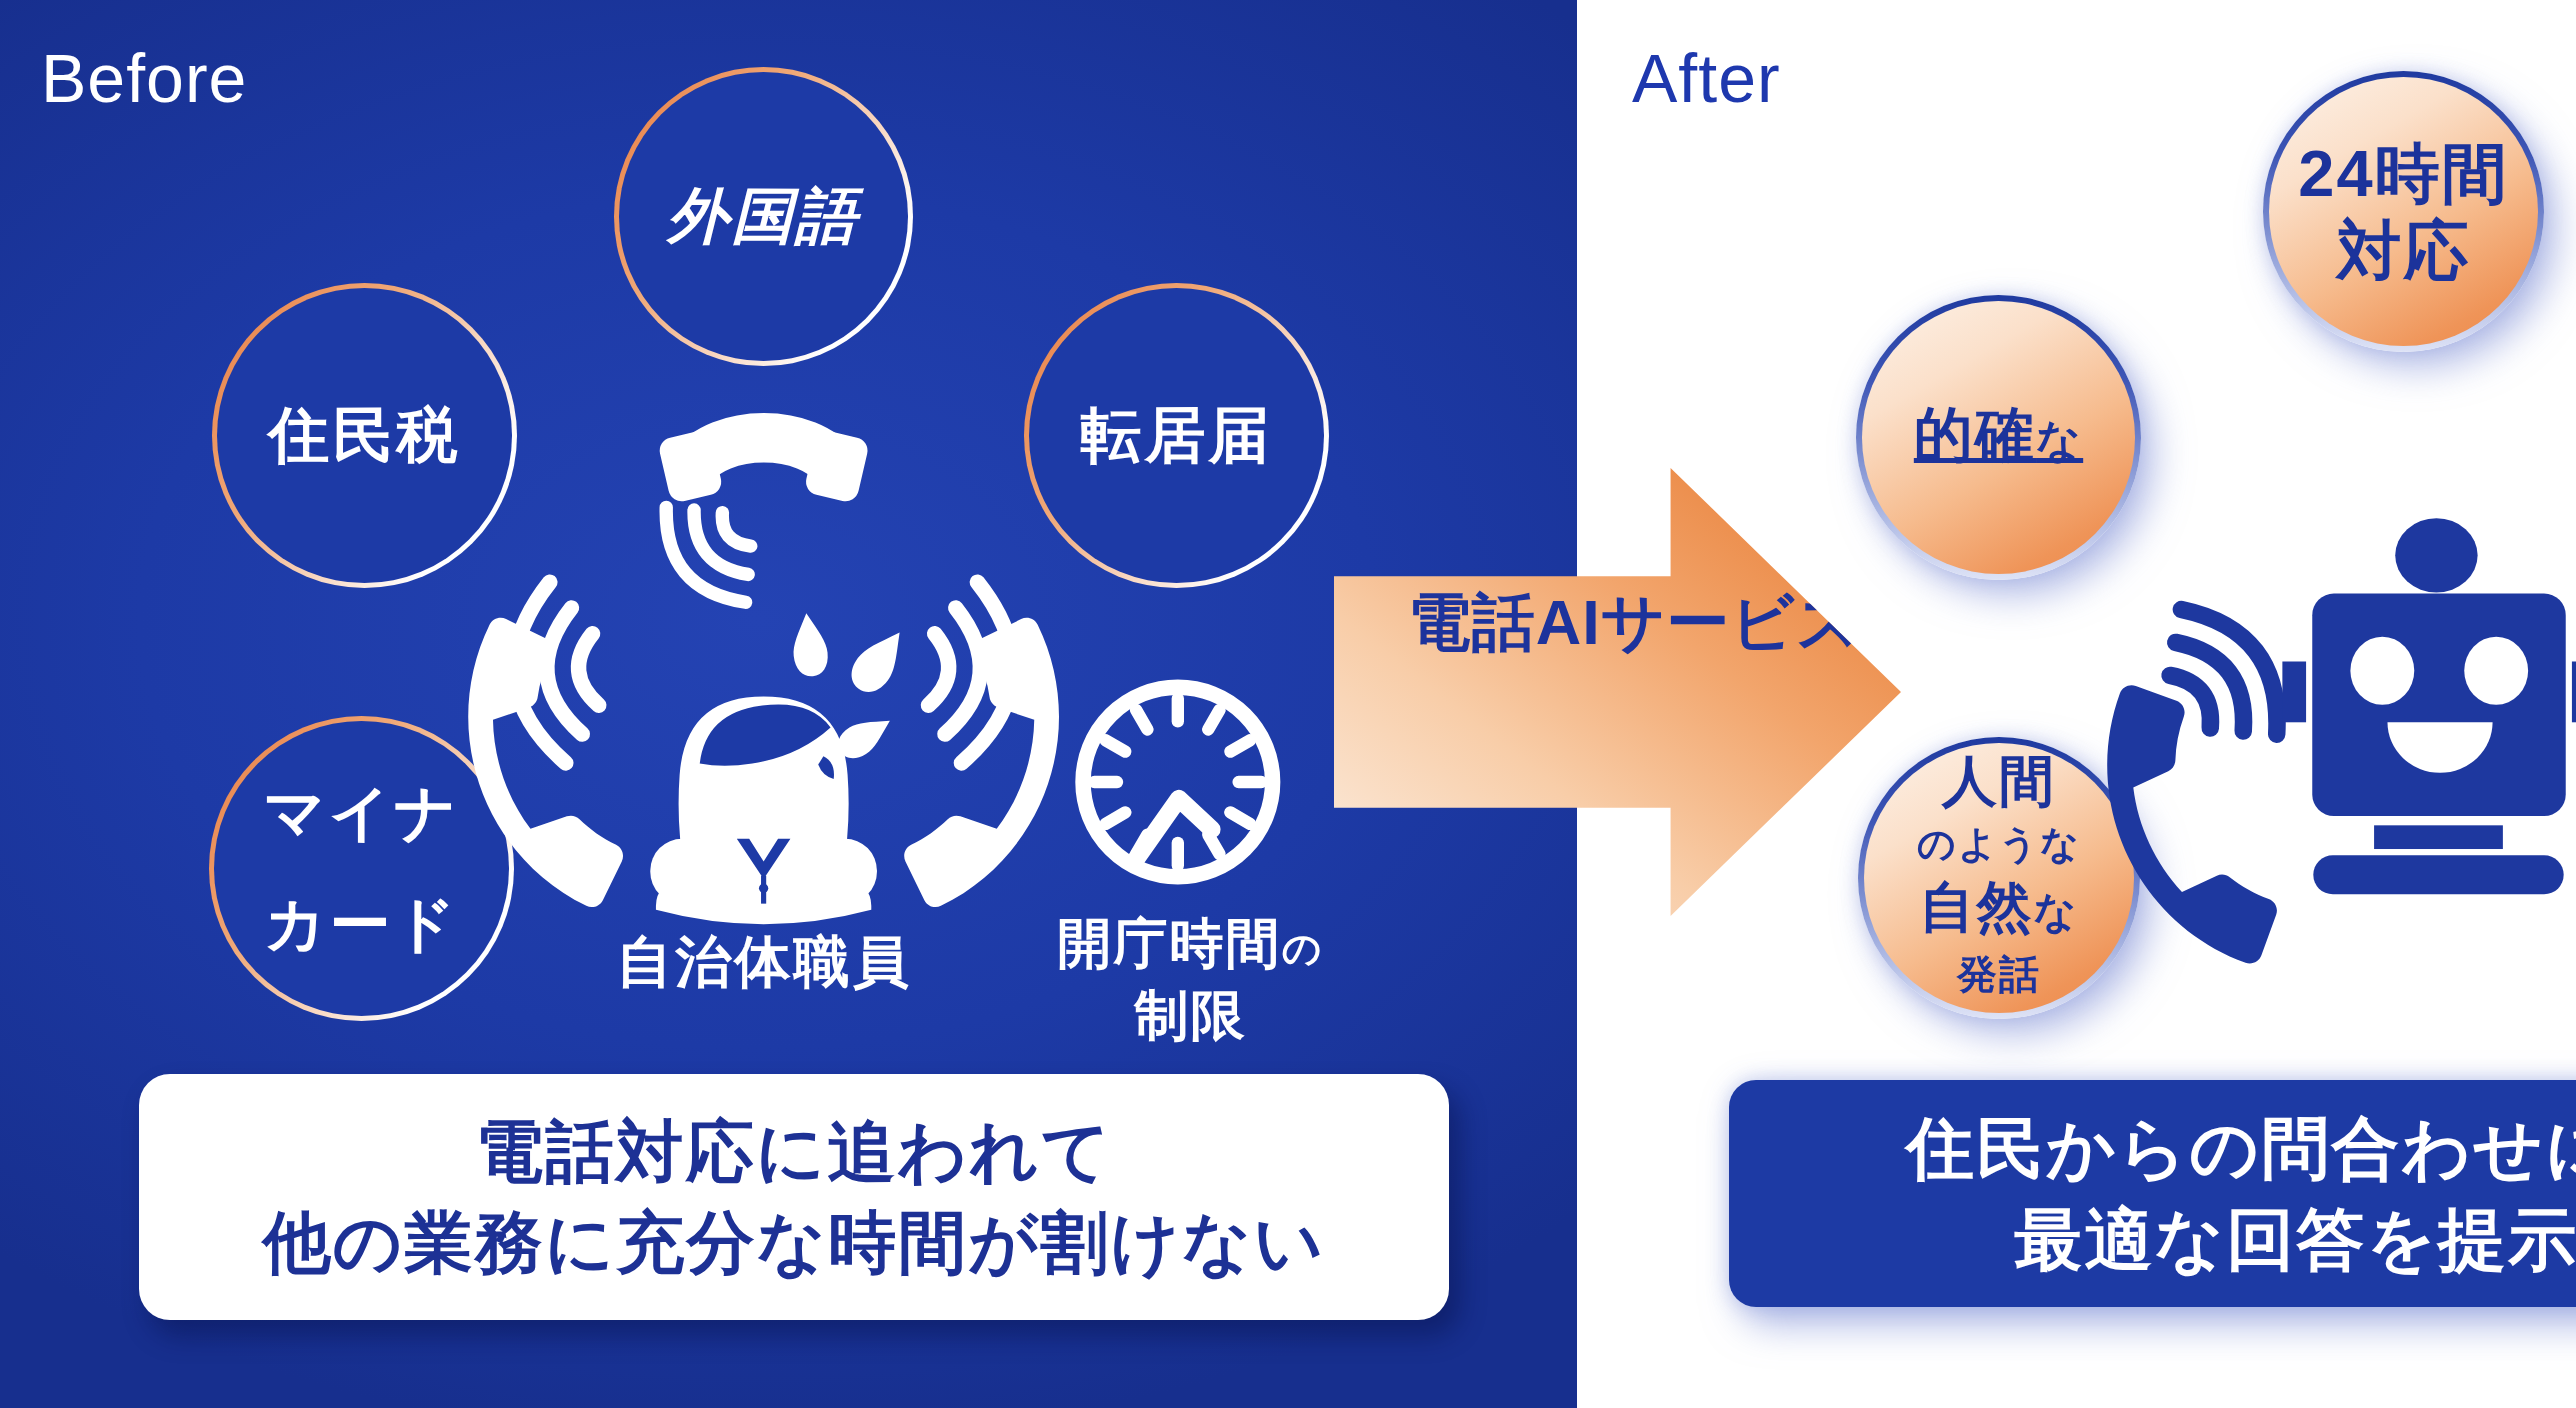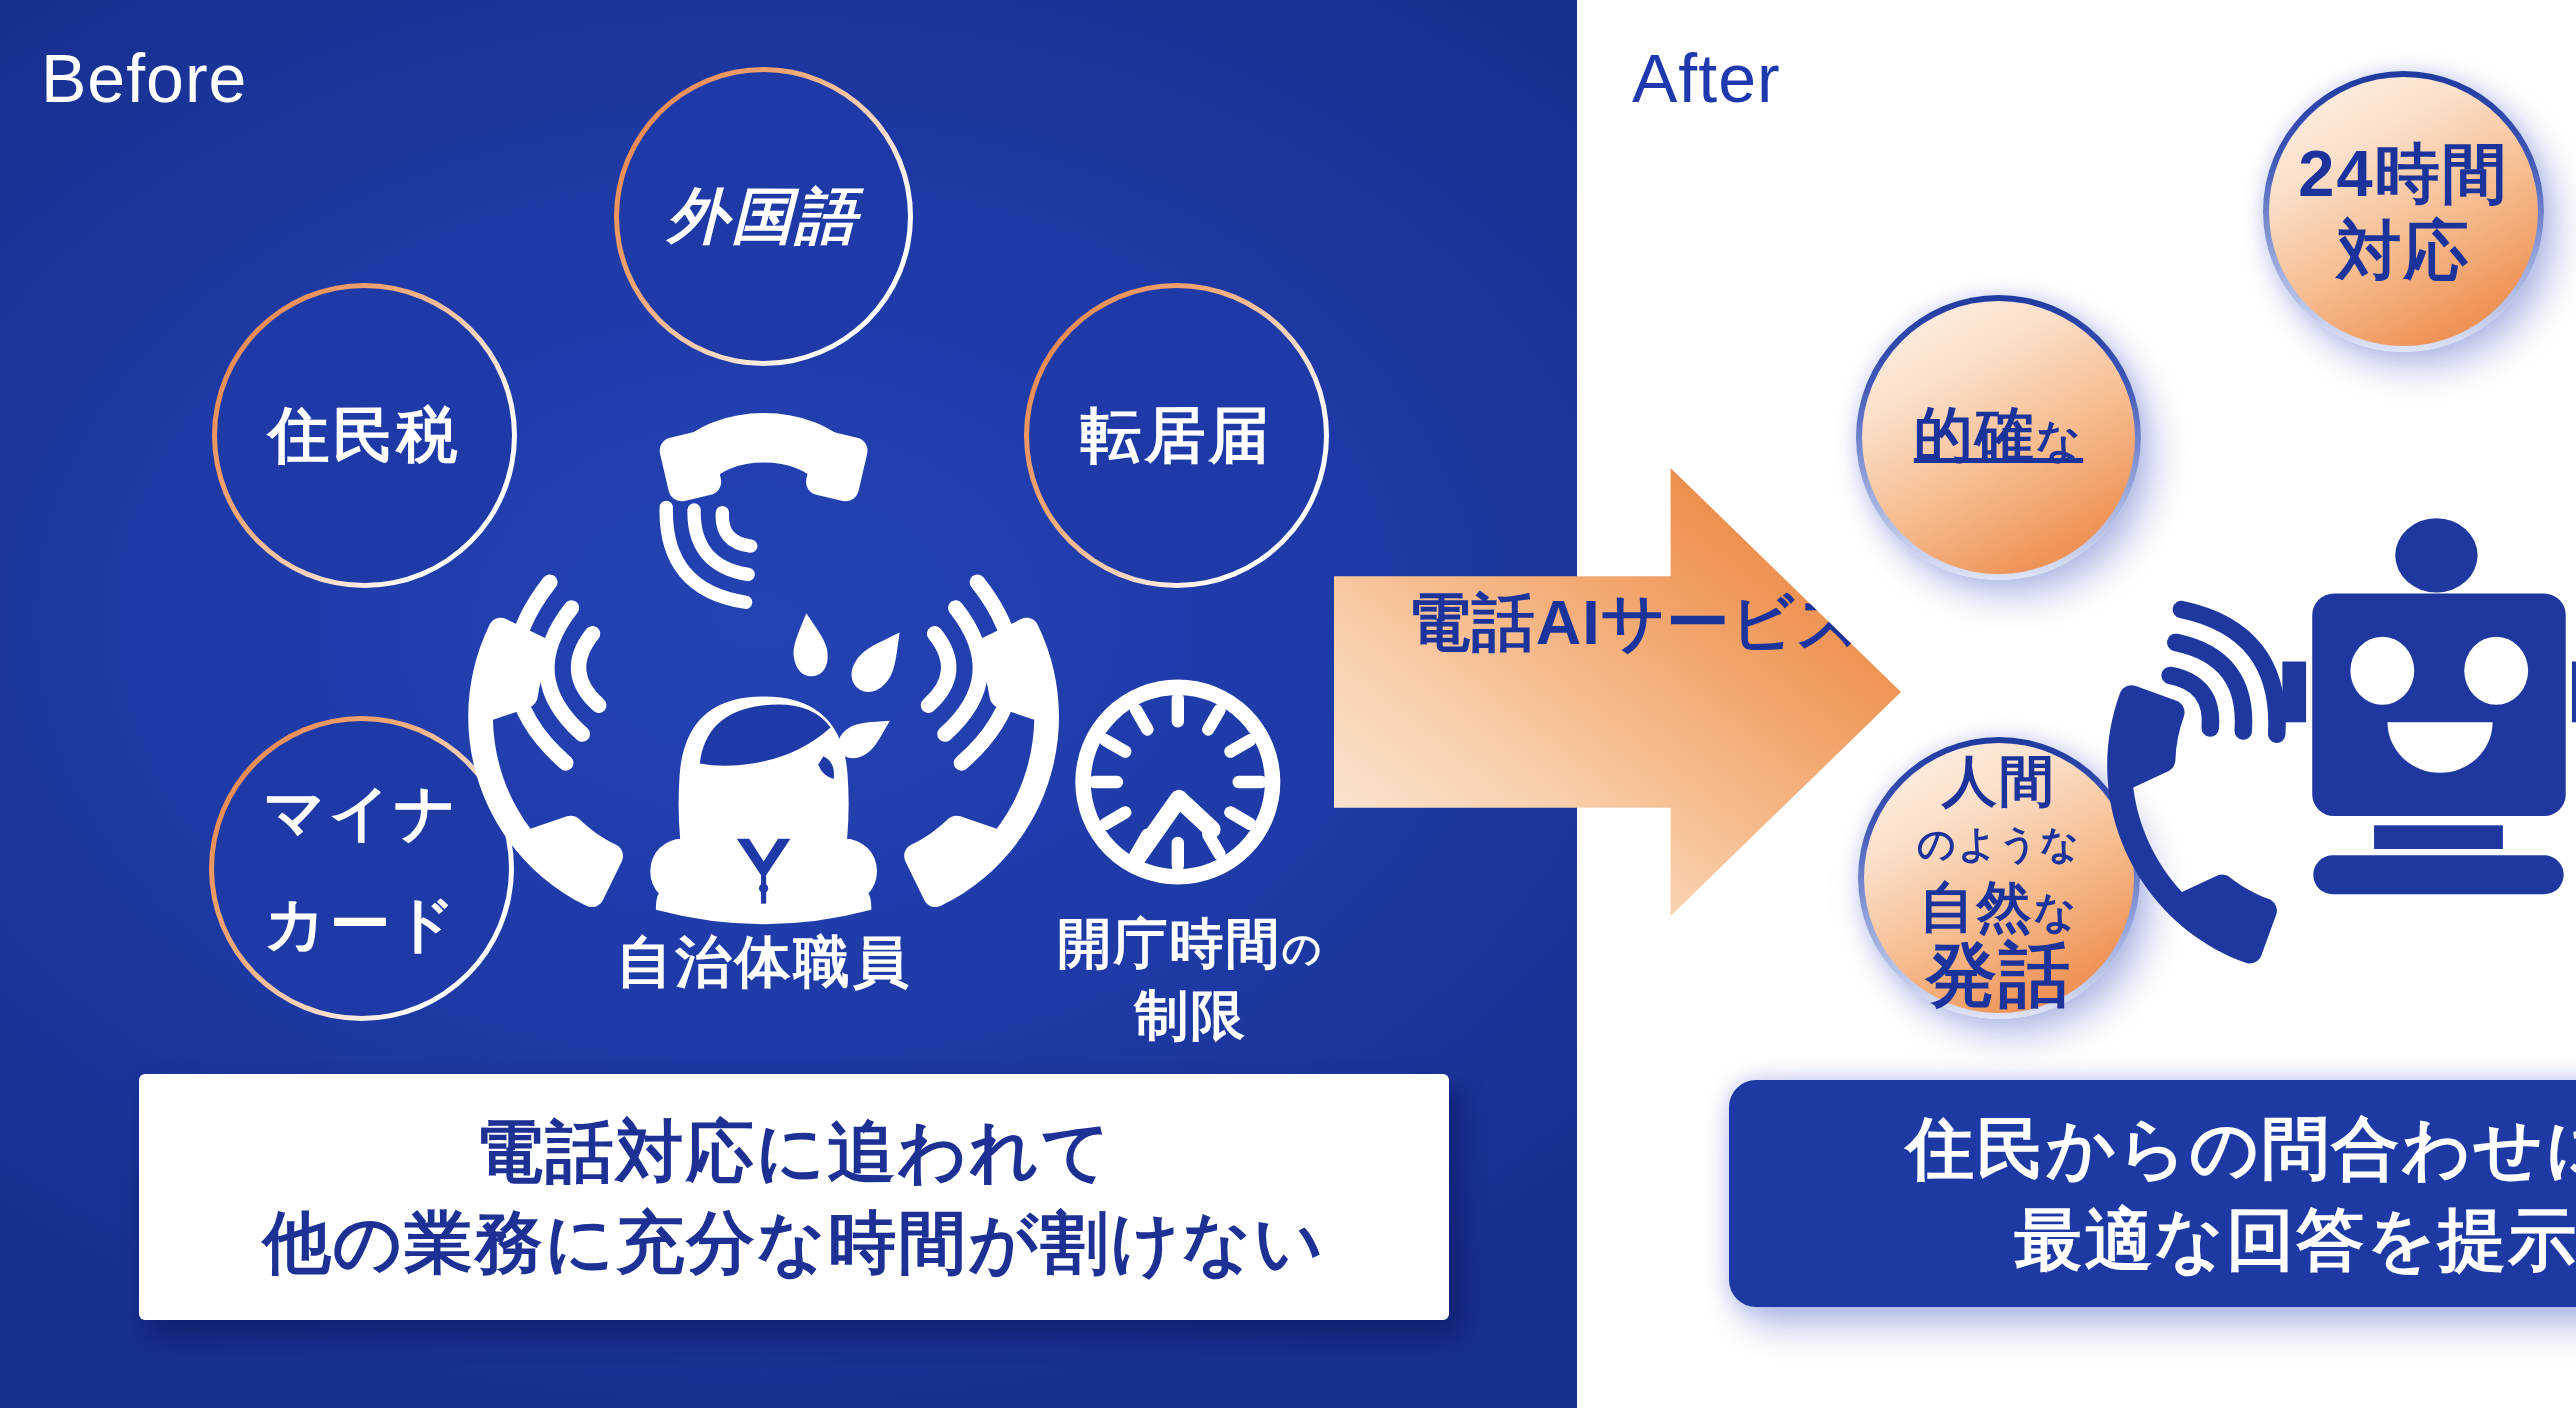--- a/index.html
+++ b/index.html
@@ -39,21 +39,21 @@
   .arrow{position:absolute;left:1334px;top:468px;width:567px;height:448px;
     background:linear-gradient(38deg,#fcefe3 0%,#f8cda8 34%,#f2a56c 62%,#ea8540 88%,#e67c33 100%);
     clip-path:polygon(0% 24.14%, 59.36% 24.14%, 59.36% 0%, 100% 50%, 59.36% 100%, 59.36% 75.86%, 0% 75.86%);}
   .arrow-text{position:absolute;left:13%;right:29%;top:121px;text-align:center;color:#1d339c;font-weight:800;}
   .arrow-line1{font-size:63px;line-height:67px;letter-spacing:1px;white-space:nowrap;}
   .arrow-line2{font-size:47px;line-height:77px;letter-spacing:5.2px;}
   
   .note{position:absolute;box-sizing:border-box;display:flex;flex-direction:column;align-items:center;
         justify-content:center;text-align:center;font-weight:800;letter-spacing:2.1px;}
   .note .ln{font-size:68px;line-height:91px;white-space:nowrap;}
-  .note-white{left:139px;top:1074px;width:1310px;height:246px;border-radius:6px;background:#ffffff;
+  .note-white{left:139px;top:1074px;width:1310px;height:246px;border-radius:31px;background:#ffffff;
         color:#1d3195;box-shadow:10.3px 15.5px 26px rgba(6,16,70,.45);}
   .note-blue{left:1729px;top:1080px;width:1278px;height:227px;border-radius:27px;background:#1d3aa4;
         color:#ffffff;box-shadow:0 0 20.6px rgba(135,150,220,.45), 13.4px 16.5px 38px rgba(118,136,212,.6);}
   
   .icons{position:absolute;left:0;top:0;pointer-events:none;}
 </style>
 </head>
 <body>
 
 <div class="canvas">
@@ -83,21 +83,21 @@
     <span class="ln" style="font-size:65px">対応</span>
   </div>
   <div class="bubble bubble-after" style="left:1856px;top:295px;width:285px;height:285px;text-decoration:underline;">
     <span class="ln" style="font-size:59px"><span>的確</span><span class="sm">な</span></span>
   </div>
 
   <div class="bubble bubble-after" style="left:1858px;top:737px;width:282px;height:282px;">
     <span class="ln tight" style="font-size:55px">人間</span>
     <span class="ln tight xs">のような</span>
     <span class="ln tight" style="font-size:55px"><span>自然</span><span class="sm" style="font-size:42px">な</span></span>
-    <span class="ln tight" style="font-size:71px">発話</span>
+    <span class="ln tight" style="font-size:40px">発話</span>
   </div>
 
   <div class="arrow">
     <div class="arrow-text">
       <div class="arrow-line1">電話AIサービス</div>
     </div>
   </div>
 
   <svg class="icons" width="3148" height="1408" viewBox="0 0 6110 2733">
     <defs>

